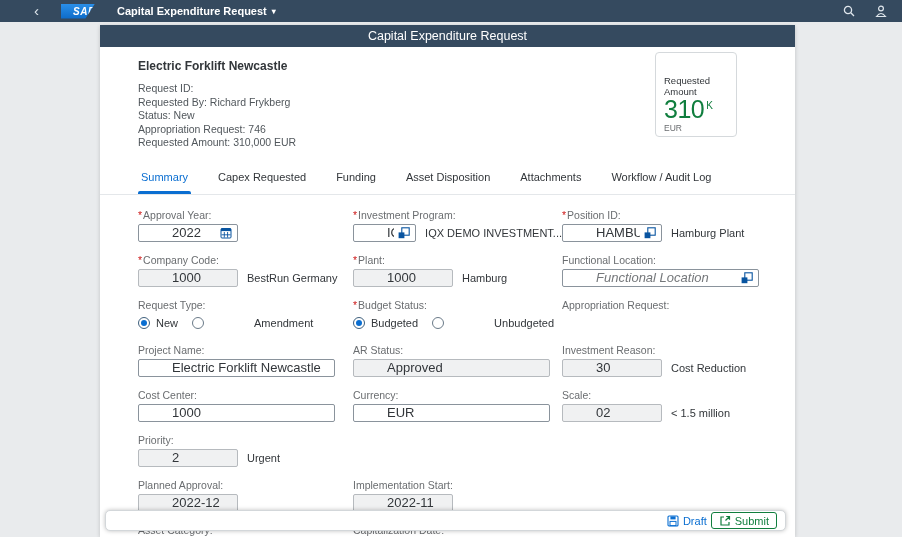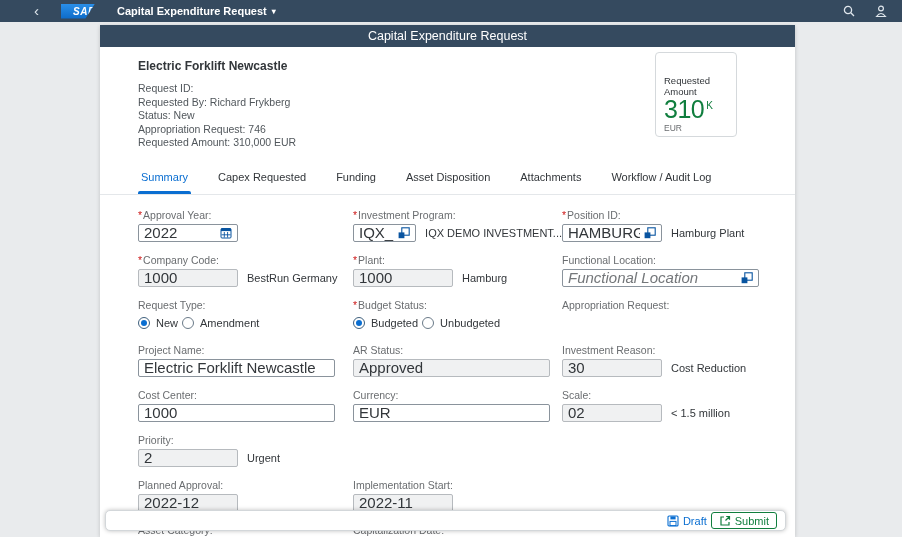--- a/index.html
+++ b/index.html
@@ -74,31 +74,31 @@
   .fg { margin-bottom:12px; }
   .lbl { font-size:10.5px; color:#6a6d70; margin-bottom:3px; }
   .req { color:#cd1919; margin-right:1px; }
   .ctl { display:flex; align-items:center; height:18px; }
   .input {
     height:18px; border:1px solid #8a939c; border-radius:2px; background:#fff;
     display:inline-flex; align-items:center; padding:0 5px; gap:4px;
   }
   .input input {
     border:none; outline:none; background:transparent; width:100%;
-    font-family:"Liberation Sans", sans-serif; font-size:15px; color:#32363a; padding:0;
+    font-family:"Liberation Sans", sans-serif; font-size:13px; color:#32363a; padding:0;margin-left:28px;
   }
   .input input::placeholder { font-style:italic; color:#74777a; }
   .input.ro { background:#f0f1f2; border-color:#b6babe; }
   .w-s { width:100px; }
   .w-m { width:197px; }
   .desc { margin-left:9px; font-size:11px; color:#32363a; white-space:nowrap; }
   .ctl-icon { width:12px; height:12px; flex:none; cursor:pointer; display:block; }
   
   .radio { display:inline-flex; align-items:center; cursor:pointer; }
-  .radio + .radio { margin-left:4px; }
+  .radio + .radio { margin-left:14px;gap:44px; }
   .rdot {
     width:12px; height:12px; border-radius:50%; border:1px solid #6a7a88;
     display:inline-flex; align-items:center; justify-content:center; background:#fff;
   }
   .radio.sel .rdot { border-color:#3f607d; }
   .radio.sel .rdot::after { content:""; width:6px; height:6px; border-radius:50%; background:#0a6ed1; }
   .rlabel { margin-left:6px; font-size:11px; color:#32363a; }
   
   .footer {
     position:absolute; left:5px; right:9px; bottom:6px; height:21px;

